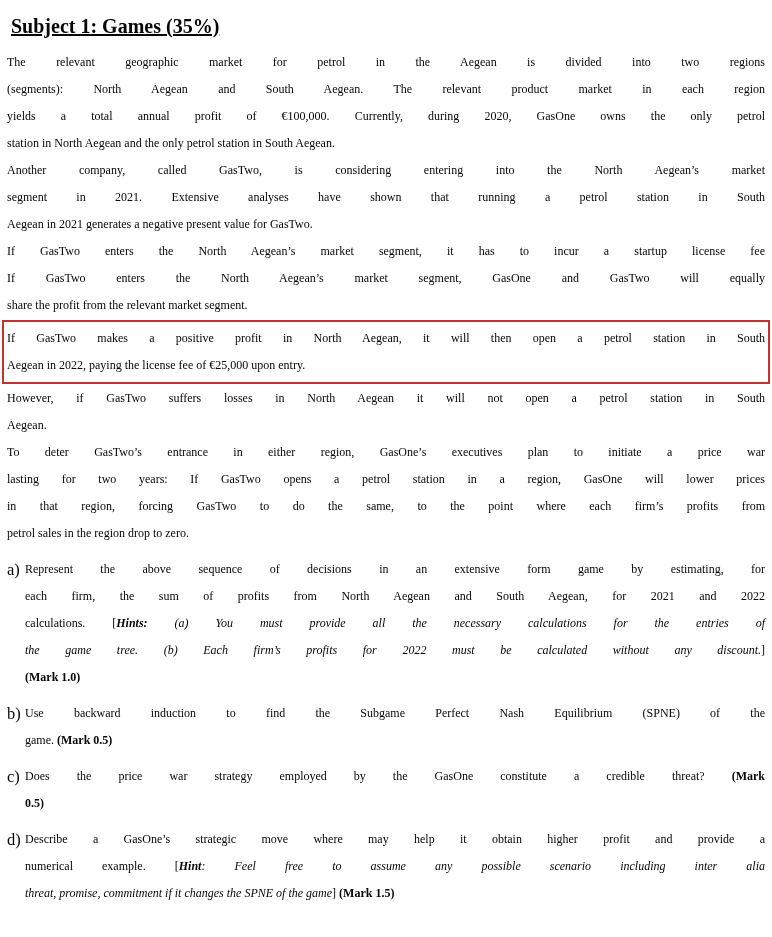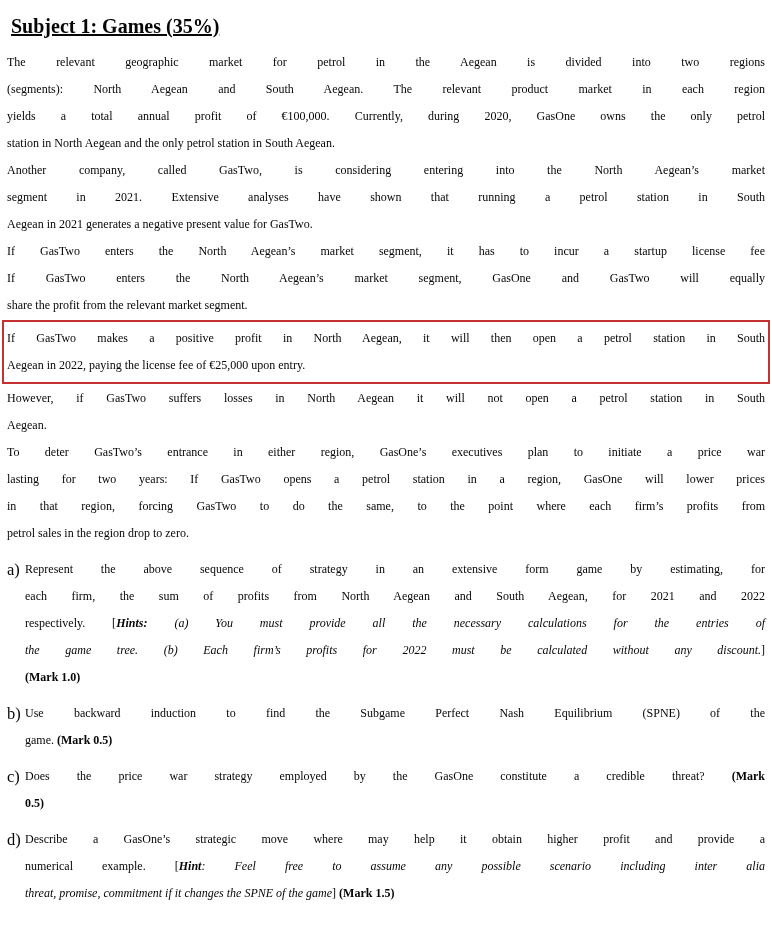--- a/index.html
+++ b/index.html
@@ -89,23 +89,23 @@
       <div class="para">
         <div class="line"><span>To deter GasTwo’s entrance in either region, GasOne’s executives plan to initiate a price war</span></div>
         <div class="line"><span>lasting for two years: If GasTwo opens a petrol station in a region, GasOne will lower prices</span></div>
         <div class="line"><span>in that region, forcing GasTwo to do the same, to the point where each firm’s profits from</span></div>
         <div class="line last"><span>petrol sales in the region drop to zero.</span></div>
       </div>
     </div>
   <div id="questions">
       <div class="q">
         <span class="q-label">a)</span>
-        <div class="line"><span>Represent the above sequence of strategy in an extensive form game by estimating, for</span></div>
+        <div class="line"><span>Represent the above sequence of decisions in an extensive form game by estimating, for</span></div>
         <div class="line"><span>each firm, the sum of profits from North Aegean and South Aegean, for 2021 and 2022</span></div>
-        <div class="line"><span>respectively. [</span><span class="bi">Hints:</span><span class="i"> (a) You must provide all the necessary calculations for the entries of</span></div>
+        <div class="line"><span>calculations. [</span><span class="bi">Hints:</span><span class="i"> (a) You must provide all the necessary calculations for the entries of</span></div>
         <div class="line"><span class="i">the game tree. (b) Each firm’s profits for 2022 must be calculated without any discount.</span><span>]</span></div>
         <div class="line last"><span class="b">(Mark 1.0)</span></div>
       </div>
       <div class="q">
         <span class="q-label">b)</span>
         <div class="line"><span>Use backward induction to find the Subgame Perfect Nash Equilibrium (SPNE) of the</span></div>
         <div class="line last"><span>game. </span><span class="b">(Mark 0.5)</span></div>
       </div>
       <div class="q">
         <span class="q-label">c)</span>

